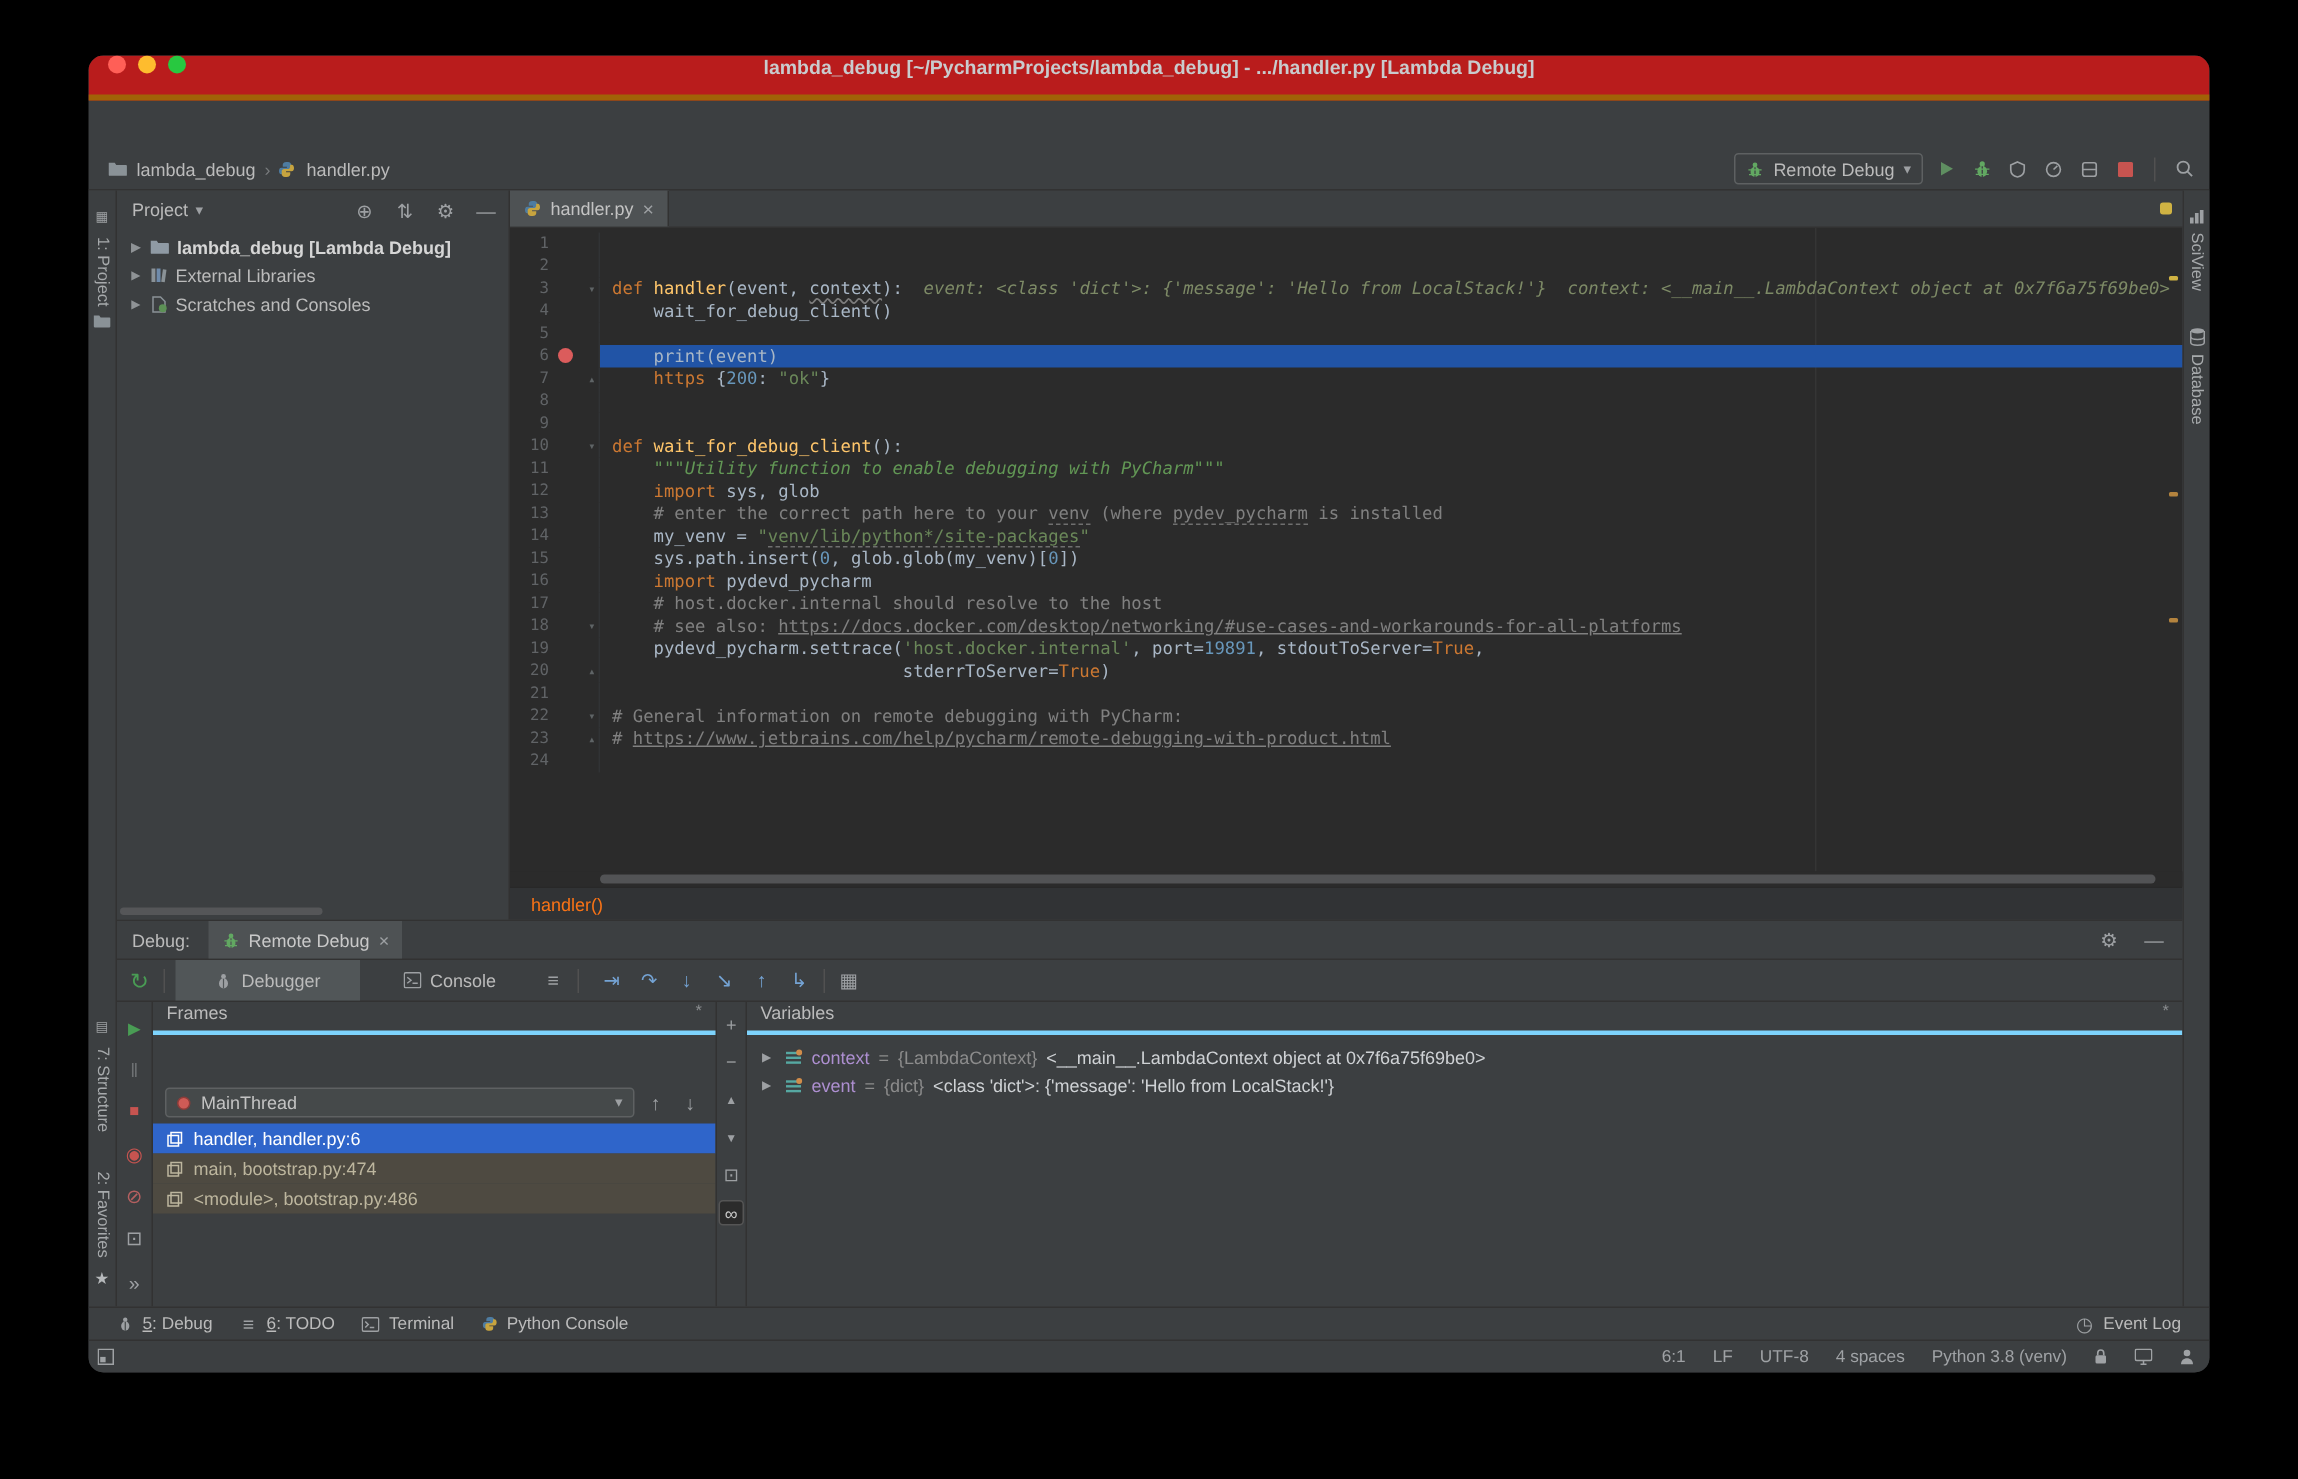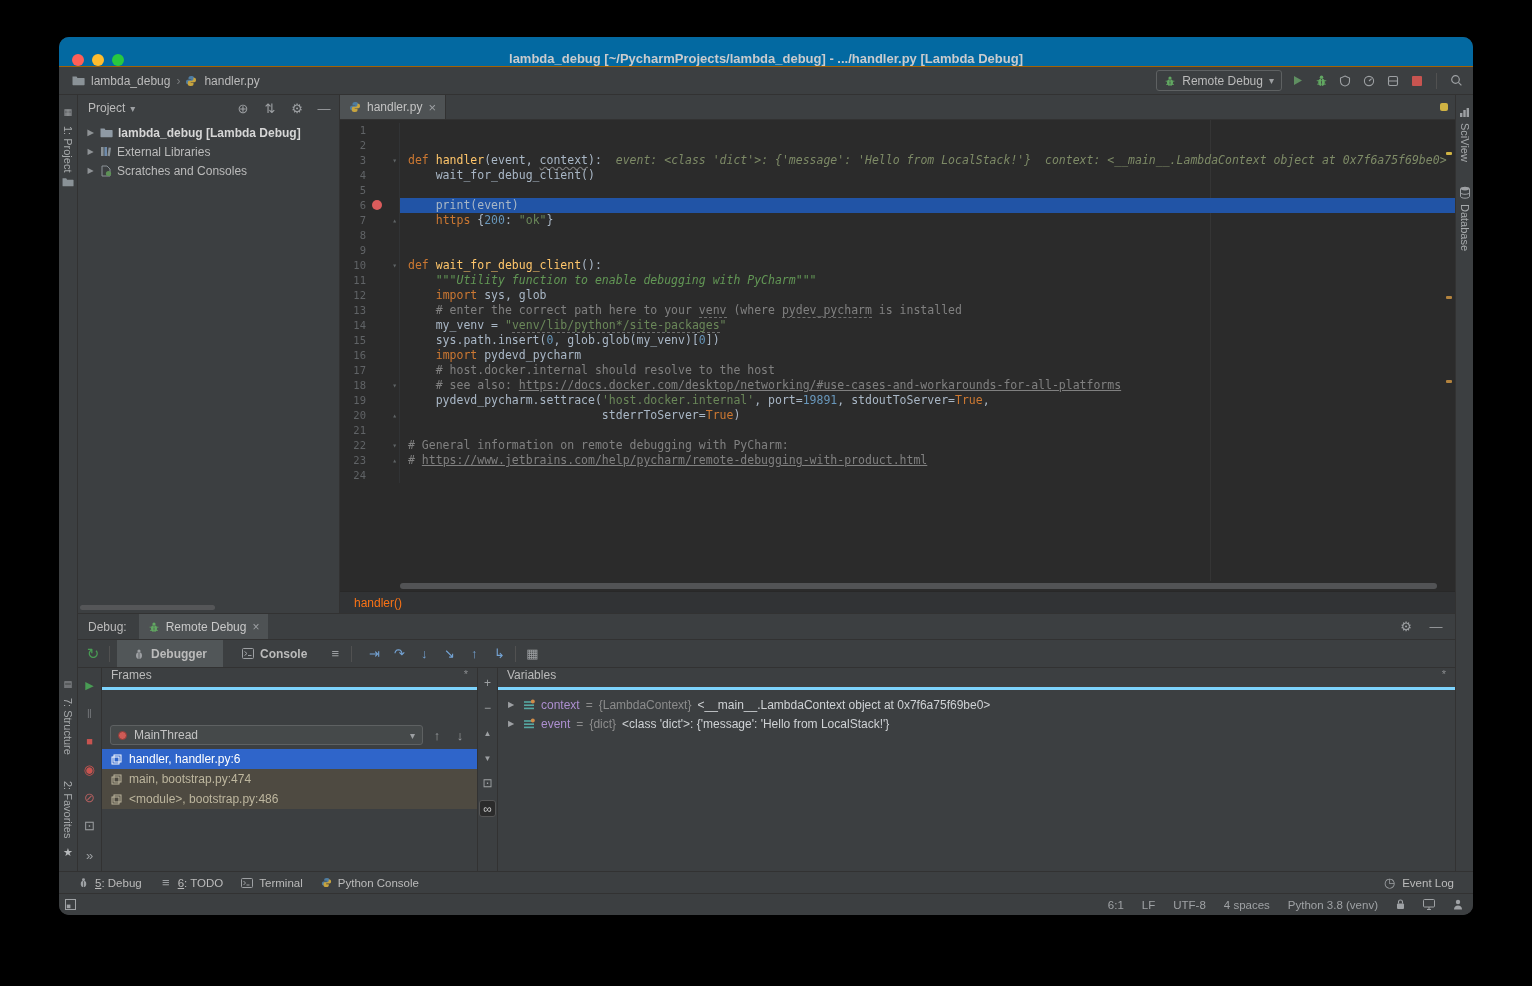--- a/index.html
+++ b/index.html
@@ -1,27 +1,27 @@
 <!DOCTYPE html>
 <html><head>
 <meta charset="utf-8">
 <style>
   * { margin:0; padding:0; box-sizing:border-box; }
   html,body { width:1532px; height:986px; background:#000; font-family:"Liberation Sans",sans-serif; overflow:hidden; }
   .window { position:absolute; left:59px; top:37px; width:1414px; height:878px; background:#3c3f41;
             border-radius:10px; overflow:hidden; display:flex; flex-direction:column;
             box-shadow:0 22px 70px rgba(0,0,0,.7); }
   
-  .titlebar { flex:0 0 30px; display:flex; align-items:flex-end; position:relative; background:#0369a1; border-bottom:1px solid #a16207; }
+  .titlebar { flex:0 0 30px; display:flex; align-items:flex-start; position:relative; background:#b91c1c; border-bottom:4px solid #a16207; }
   .lights { display:flex; gap:8px; margin-left:13px; z-index:2; }
   .light { width:12px; height:12px; border-radius:50%; }
   .light.red{background:#ff5f57}.light.yellow{background:#febc2e}.light.green{background:#28c840}
   .title { position:absolute; left:0; right:0; text-align:center; color:#c9cbcd; font-size:13px; font-weight:bold; }
   
-  .navbar { flex:0 0 28px; display:flex; align-items:center; padding:0 8px 0 10px; border-bottom:1px solid #323232; font-size:12px; color:#bbb; }
+  .navbar { flex:0 0 28px; display:flex; align-items:center; padding:0 8px 0 10px; border-bottom:1px solid #323232; font-size:12px; color:#bbb;margin-top:32px; }
   .crumb { margin:0 4px; }
   .crumb-sep { color:#787b7d; margin:0 2px; }
   .nav-right { margin-left:auto; display:flex; align-items:center; gap:6px; }
   .run-combo { display:flex; align-items:center; gap:6px; height:21px; padding:0 7px; border:1px solid #5e6162; border-radius:3px; background:#3c3f41; color:#bbb; }
   .ic { display:inline-flex; width:18px; height:18px; align-items:center; justify-content:center; font-size:13px; color:#9da0a3; }
   .ic.green { color:#499c54; }
   .ic.red { color:#c75450; }
   .ic.blue { color:#74a3d4; }
   .stop-sq { width:10px; height:10px; background:#c75450; border-radius:1px; }
   .vsep { width:1px; height:16px; background:#515151; margin:0 4px; }
@@ -66,21 +66,21 @@
   .stripe-mark { position:absolute; right:3px; width:6px; height:3px; border-radius:1px; background:#b3833e; }
   .hscroll { flex:0 0 10px; position:relative; background:#2b2b2b; }
   .hthumb { position:absolute; left:60px; right:18px; top:2px; height:6px; border-radius:3px; background:#595b5d; opacity:.85; }
   .ebreadcrumbs { flex:0 0 22px; background:#313335; border-top:1px solid #282828; display:flex; align-items:center; padding-left:14px; font-size:12px; color:#f97316; }
   
   .debug-panel { flex:0 0 258px; border-top:1px solid #323232; display:flex; flex-direction:column; background:#3c3f41; }
   .debug-header { flex:0 0 26px; display:flex; align-items:center; padding:0 10px; border-bottom:1px solid #323232; font-size:12px; color:#bbb; }
   .dh-tab { display:flex; align-items:center; gap:6px; background:#4e5254; height:25px; padding:0 9px; margin-left:12px; color:#c9c9c9; }
   .dh-right { margin-left:auto; display:flex; gap:12px; }
   .debug-toolbar { flex:0 0 28px; display:flex; align-items:center; border-bottom:1px solid #323232; padding:0 6px; gap:3px; font-size:12px; color:#bbb; }
-  .dtab { display:flex; align-items:center; gap:6px; height:27px; padding:0 16px;font-weight:bold; }
+  .dtab { display:flex; align-items:center; gap:6px; height:27px; padding:0 26px; }
   .dtab.sel { background:#515658; }
   .steps { display:flex; gap:7px; margin-left:6px; }
   .debug-content { flex:1; display:flex; min-height:0; }
   .step-strip { flex:0 0 24px; border-right:1px solid #323232; display:flex; flex-direction:column; align-items:center; padding:8px 0 6px; gap:10px; }
   .frames-pane { flex:0 0 376px; border-right:1px solid #323232; display:flex; flex-direction:column; min-height:0; }
   .pane-header { flex:0 0 22px; display:flex; align-items:flex-start; padding:0 9px; font-size:12px; color:#bbb; border-bottom:3px solid #7dd3fc; }
   .pin { margin-left:auto; color:#8a8d8f; font-size:11px; }
   .thread-row { flex:0 0 26px; display:flex; align-items:center; padding:0 8px; gap:5px;margin-top:32px; }
   .thread-select { flex:1; height:20px; background:#45494a; border:1px solid #5e6162; border-radius:3px; display:flex; align-items:center; gap:7px; padding:0 7px; font-size:12px; color:#c3c3c3; }
   .thread-dot { width:9px; height:9px; border-radius:50%; background:#cf5b56; border:1px solid #8c3c39; }

